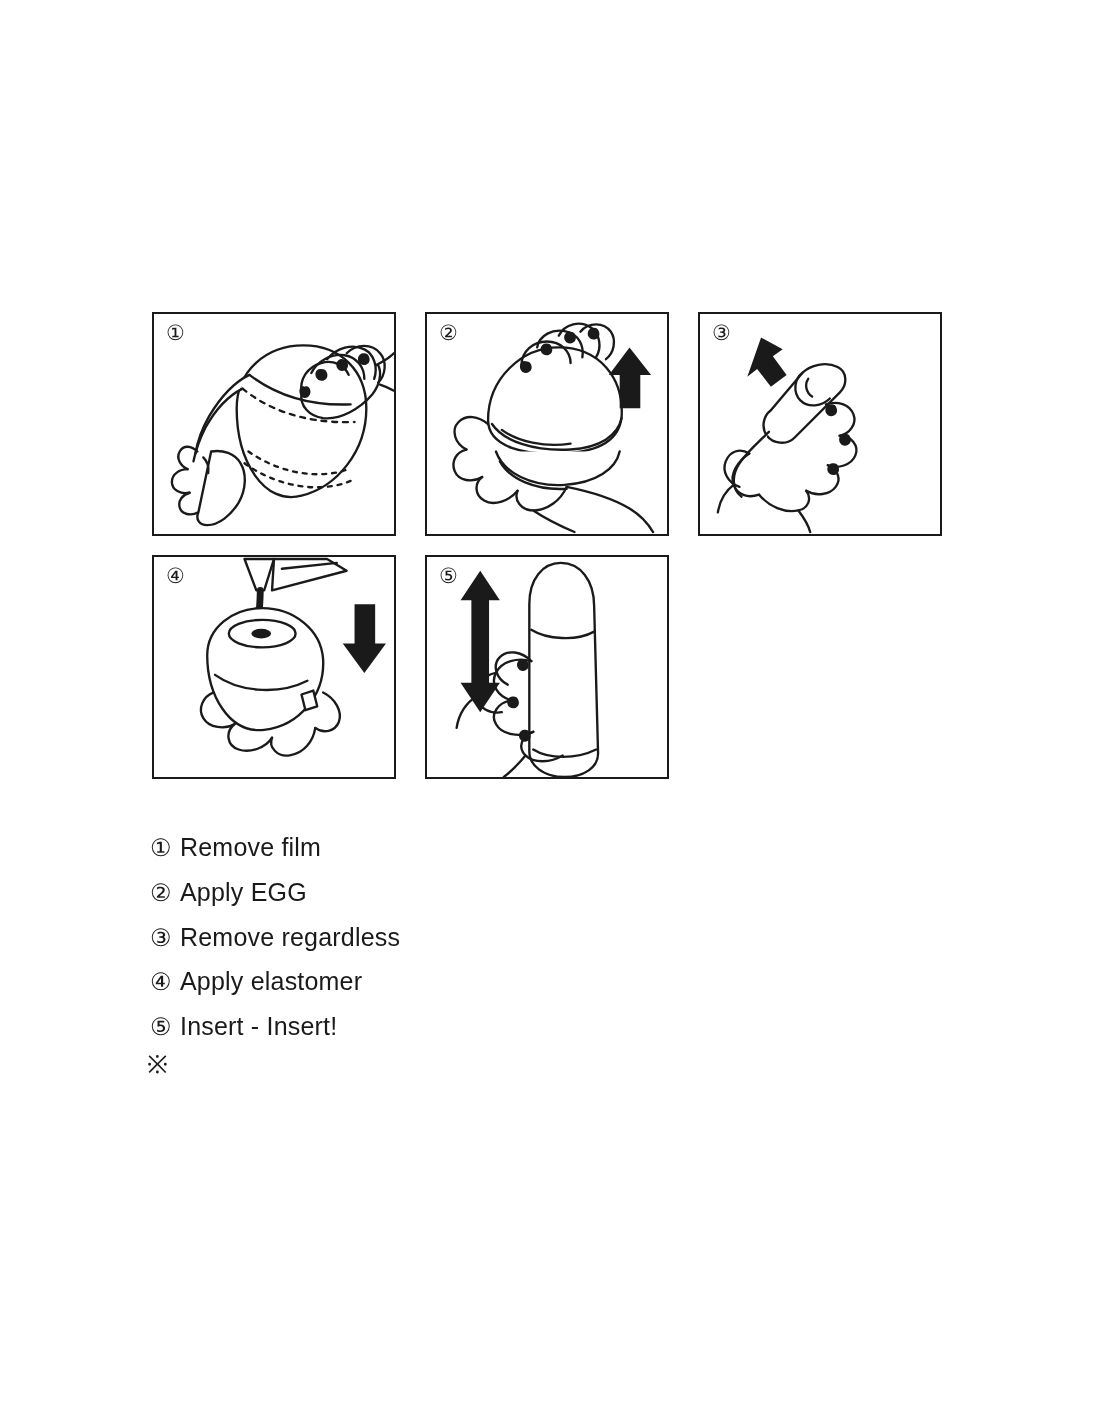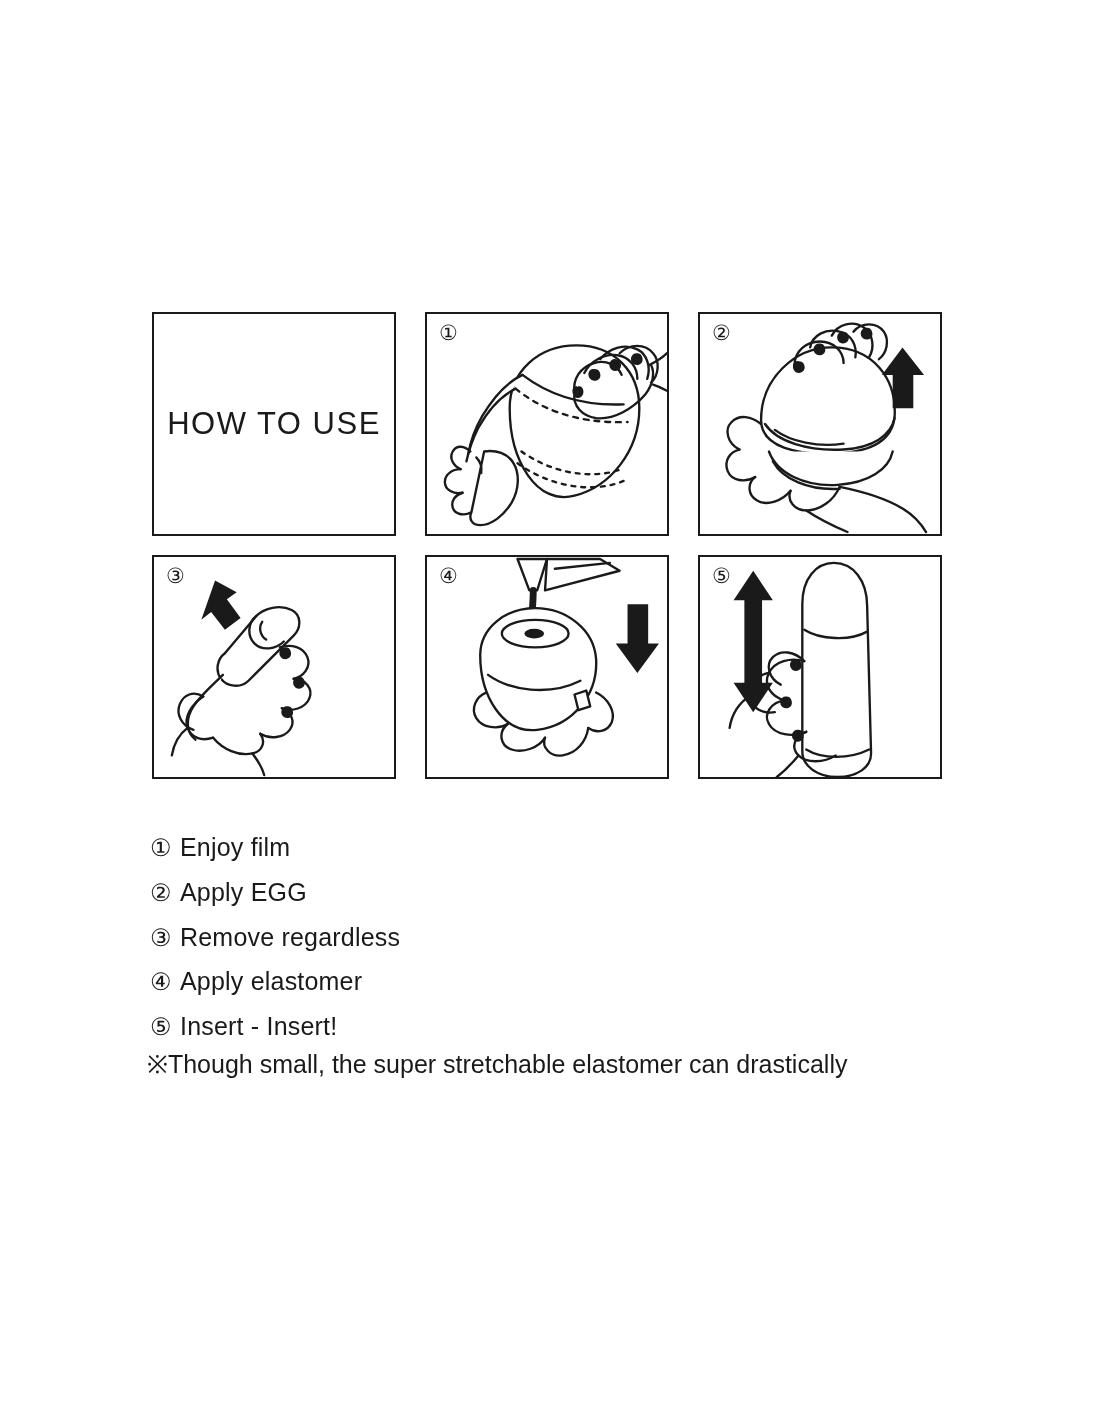--- a/index.html
+++ b/index.html
@@ -118,23 +118,20 @@
     padding-left: 33px;
   }
 </style>
 </head>
 <body>
 
 <div class="sheet">
 
   <div class="panel-grid">
 
-    <div class="panel title-panel">
-      <span class="title-text">HOW TO USE</span>
-    </div>
 
     <div class="panel">
       <span class="num">①</span>
       <svg viewBox="0 0 244 224">
         <g fill="none" stroke="#1a1a1a" stroke-width="2.4" stroke-linecap="round" stroke-linejoin="round">
 
           <path d="M84 96 C84 58 114 32 152 32 C190 32 216 58 216 96 C216 140 186 176 150 185 C112 195 84 150 84 96 Z" fill="#ffffff"></path>
 
           <path d="M97 62 C118 78 152 94 200 92"></path>
           <path d="M90 76 C112 94 148 112 204 110" stroke-dasharray="5 6"></path>
@@ -290,21 +287,21 @@
 
         <path d="M54 14 L74 44 L63 44 L63 128 L74 128 L54 158 L34 128 L45 128 L45 44 L34 44 Z" fill="#1a1a1a" stroke="none"></path>
       </svg>
     </div>
 
   </div>
 
   <div class="steps">
     <div class="step-row">
       <span class="marker">①</span>
-      <span class="step-text">Enjoy film</span>
+      <span class="step-text">Remove film</span>
     </div>
     <div class="step-row">
       <span class="marker">②</span>
       <span class="step-text">Apply EGG</span>
     </div>
     <div class="step-row">
       <span class="marker">③</span>
       <span class="step-text">Remove regardless</span>
     </div>
     <div class="step-row">
@@ -312,16 +309,15 @@
       <span class="step-text">Apply elastomer</span>
     </div>
     <div class="step-row">
       <span class="marker">⑤</span>
       <span class="step-text">Insert - Insert!</span>
     </div>
   </div>
 
   <div class="note">
     <span class="note-mark">※</span>
-    <span>Though small, the super stretchable elastomer can drastically</span>
   </div>
 
 </div>
 
 </body></html>

